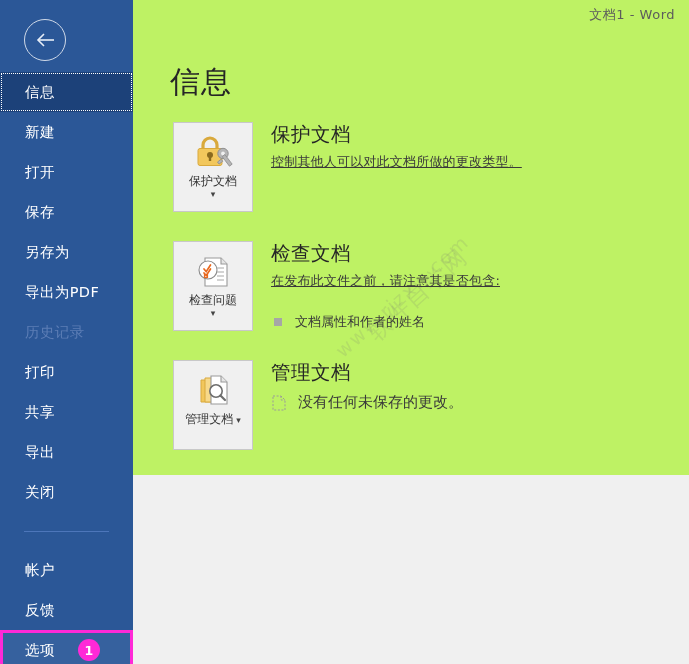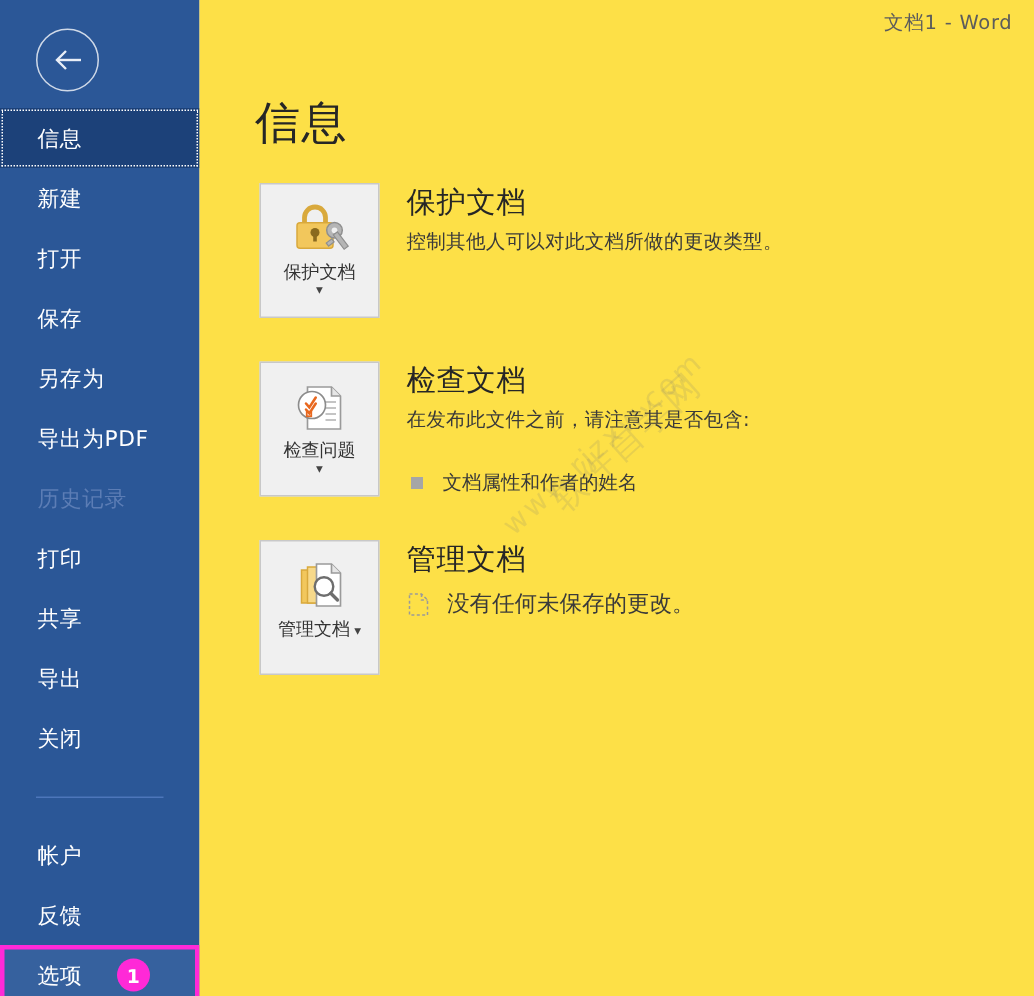--- a/index.html
+++ b/index.html
@@ -107,22 +107,22 @@
     font-weight: bold;
     display: flex;
     align-items: center;
     justify-content: center;
   }
 
   
   #main {
     position: relative;
     flex: 1 1 auto;
-    height: 664px;
-    background: #fde047;
+    height: 475px;
+    background: #bef264;
     overflow: hidden;
   }
 
   #window-title {
     position: absolute;
     right: 14px;
     top: 6px;
     font-size: 13px;
     color: #5c5c5c;
     letter-spacing: 0.5px;
@@ -210,20 +210,21 @@
     font-weight: normal;
     line-height: 26px;
     letter-spacing: 0.5px;
   }
   .sec-desc {
     margin-top: 4px;
     font-size: 13px;
     color: #3a3a3a;
     line-height: 19px;
     letter-spacing: 0.2px;
+    text-decoration: underline;
   }
   .bullet-row {
     margin-top: 23px;
     display: flex;
     align-items: center;
     font-size: 13px;
     color: #3a3a3a;
   }
   .bullet-sq {
     width: 8px;

